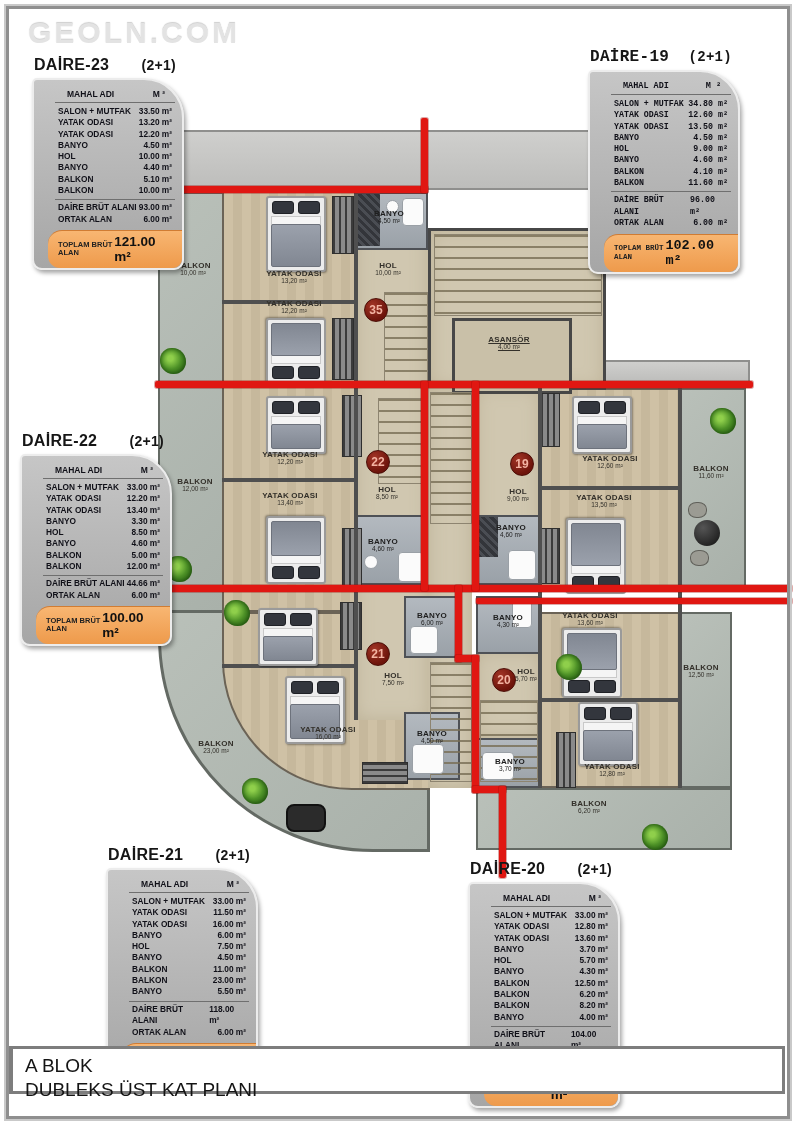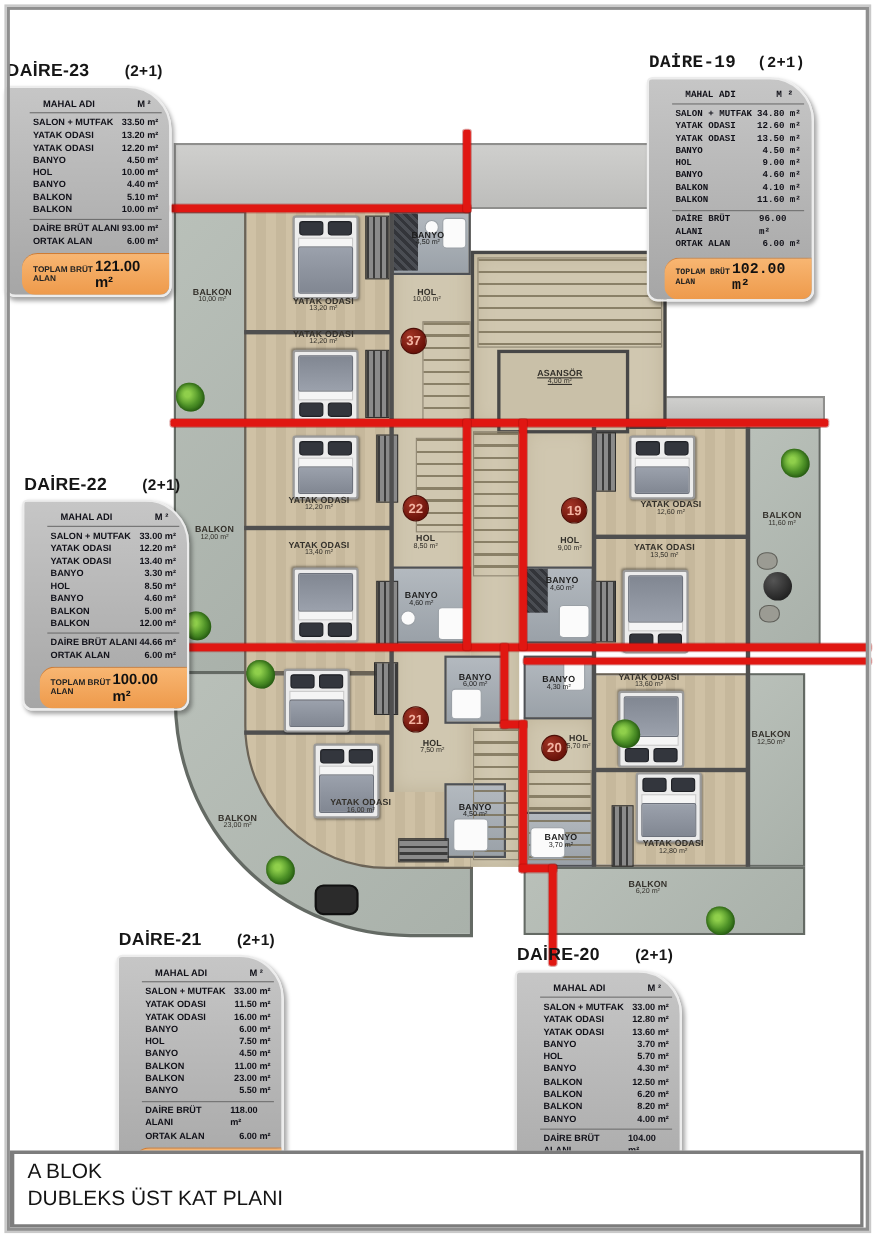--- a/index.html
+++ b/index.html
@@ -53,28 +53,29 @@
   .tbl{background:linear-gradient(#c6c6c6,#a6a6a6);border:2px solid #ececec;border-radius:5px 40px 10px 10px;box-shadow:2px 3px 4px rgba(0,0,0,.35);padding:6px 7px 0 21px;}
   .thead{display:flex;justify-content:space-between;font-size:8.5px;font-weight:bold;color:#101018;padding:3px 10px 3px 12px;border-bottom:1.5px solid #6f6f6f;margin-bottom:3px;}
   .trows .trow{display:flex;justify-content:space-between;font-size:8.3px;font-weight:bold;color:#101018;line-height:11.3px;padding:0 3px;}
   .tsub{border-top:1.5px solid #6f6f6f;margin-top:3px;padding:2px 3px 1px;}
   .tsub .trow{display:flex;justify-content:space-between;font-size:8.3px;font-weight:bold;color:#101018;line-height:11.5px;}
   .ttotal{display:flex;align-items:center;background:linear-gradient(#f8b672,#ee9a4b);border-top:1px solid #d07c33;margin:4px -7px 0 -7px;border-radius:14px 0 9px 12px;padding:3px 8px 4px 10px;min-height:22px;}
   .ttotal .lab{font-size:7.5px;font-weight:bold;color:#222;width:58px;line-height:1.15;}
   .ttotal .val{margin-left:auto;font-size:13.5px;font-weight:bold;color:#111;}
 
   
-  .footer{position:absolute;left:9px;top:1046px;width:776px;height:70px;background:#fff;border:3px solid #7d7d7d;border-left-width:4px;box-sizing:border-box;z-index:35;padding:5px 0 0 12px;}
+  .footer{position:absolute;left:9px;top:1046px;width:776px;height:48px;background:#fff;border:3px solid #7d7d7d;border-left-width:4px;box-sizing:border-box;z-index:35;padding:5px 0 0 12px;}
   .footer div{font-size:19px;color:#141414;line-height:24px;}
 </style>
 </head>
 <body>
 
 <div class="page">
   <div class="frame"></div>
+  <div class="watermark">GEOLN.COM</div>
 
   <div class="blk roof" style="left:158px;top:130px;width:448px;height:60px;"></div>
   <div class="blk roof" style="left:600px;top:360px;width:150px;height:24px;border-width:2px;"></div>
 
   <div class="blk bal" style="left:158px;top:192px;width:66px;height:420px;"></div>
   <div class="blk bal" style="left:158px;top:610px;width:272px;height:242px;border-bottom-left-radius:215px;border-width:3px;"></div>
   <div class="blk bal" style="left:678px;top:388px;width:68px;height:200px;"></div>
   <div class="blk bal" style="left:678px;top:612px;width:54px;height:176px;"></div>
   <div class="blk bal" style="left:476px;top:788px;width:256px;height:62px;"></div>
 
@@ -356,27 +357,27 @@
     </div>
   <div class="rl" style="left:666px;top:664px;width:70px;">
       <b>BALKON</b>
       <i>12,50 m²</i>
     </div>
   <div class="rl" style="left:556px;top:800px;width:66px;">
       <b>BALKON</b>
       <i>6,20 m²</i>
     </div>
 
-  <div class="circ" style="left:364px;top:298px;">37</div>
+  <div class="circ" style="left:364px;top:298px;">35</div>
   <div class="circ" style="left:366px;top:450px;">22</div>
   <div class="circ" style="left:366px;top:642px;">21</div>
   <div class="circ" style="left:492px;top:668px;">20</div>
   <div class="circ" style="left:510px;top:452px;">19</div>
 
-  <div class="card" style="left:4px;top:56px;">
+  <div class="card" style="left:32px;top:56px;">
     <div class="ttl">
         <span>DAİRE-23</span>
         <span class="typ">(2+1)</span>
       </div>
     <div class="tbl">
       <div class="thead">
           <span>MAHAL ADI</span>
           <span>M ²</span>
         </div>
       <div class="trows">

